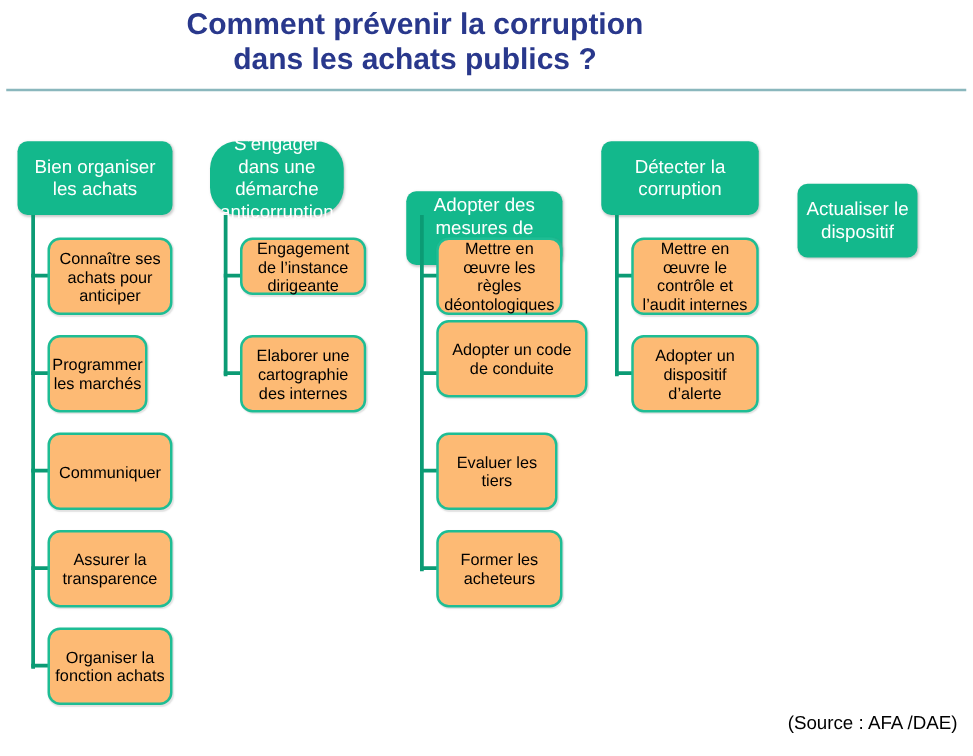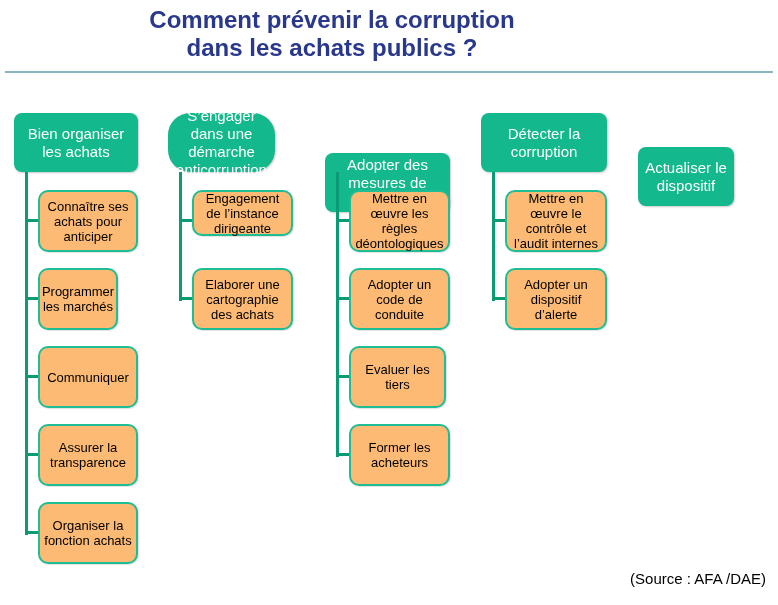--- a/index.html
+++ b/index.html
@@ -53,30 +53,30 @@
         <span>Organiser la fonction achats</span>
       </div>
       <div class="header-box" style="left: 168px; top: 113px; width: 107px; height: 59px; border-radius: 22px;">S’engager dans une démarche anticorruption</div>
       <div class="vline" style="left: 179px; top: 172px; width: 3px; height: 129px;"></div>
       <div class="stub" style="left: 179px; top: 219px; width: 16px; height: 3px;"></div>
       <div class="child-box" style="left: 192px; top: 190px; width: 101px; height: 46px;">
         <span>Engagement de l’instance dirigeante</span>
       </div>
       <div class="stub" style="left: 179px; top: 297px; width: 16px; height: 3px;"></div>
       <div class="child-box" style="left: 192px; top: 268px; width: 101px; height: 62px;">
-        <span>Elaborer une cartographie des achats</span>
+        <span>Elaborer une cartographie des internes</span>
       </div>
       <div class="header-box" style="left: 325px; top: 113px; width: 125px; height: 59px; margin-top: 40px;">Adopter des mesures de prévention</div>
       <div class="vline" style="left: 336px; top: 172px; width: 3px; height: 285px;"></div>
       <div class="stub" style="left: 336px; top: 219px; width: 16px; height: 3px;"></div>
       <div class="child-box" style="left: 349px; top: 190px; width: 101px; height: 62px;">
         <span>Mettre en œuvre les règles déontologiques</span>
       </div>
       <div class="stub" style="left: 336px; top: 297px; width: 16px; height: 3px;"></div>
-      <div class="child-box" style="left: 349px; top: 268px; width: 101px; height: 62px; justify-content: flex-end;">
+      <div class="child-box" style="left: 349px; top: 256px; width: 121px; height: 62px; justify-content: flex-end;">
         <span>Adopter un code de conduite</span>
       </div>
       <div class="stub" style="left: 336px; top: 375px; width: 16px; height: 3px;"></div>
       <div class="child-box" style="left: 349px; top: 346px; width: 97px; height: 62px;">
         <span>Evaluer les tiers</span>
       </div>
       <div class="stub" style="left: 336px; top: 453px; width: 16px; height: 3px;"></div>
       <div class="child-box" style="left: 349px; top: 424px; width: 101px; height: 62px;">
         <span>Former les acheteurs</span>
       </div>

